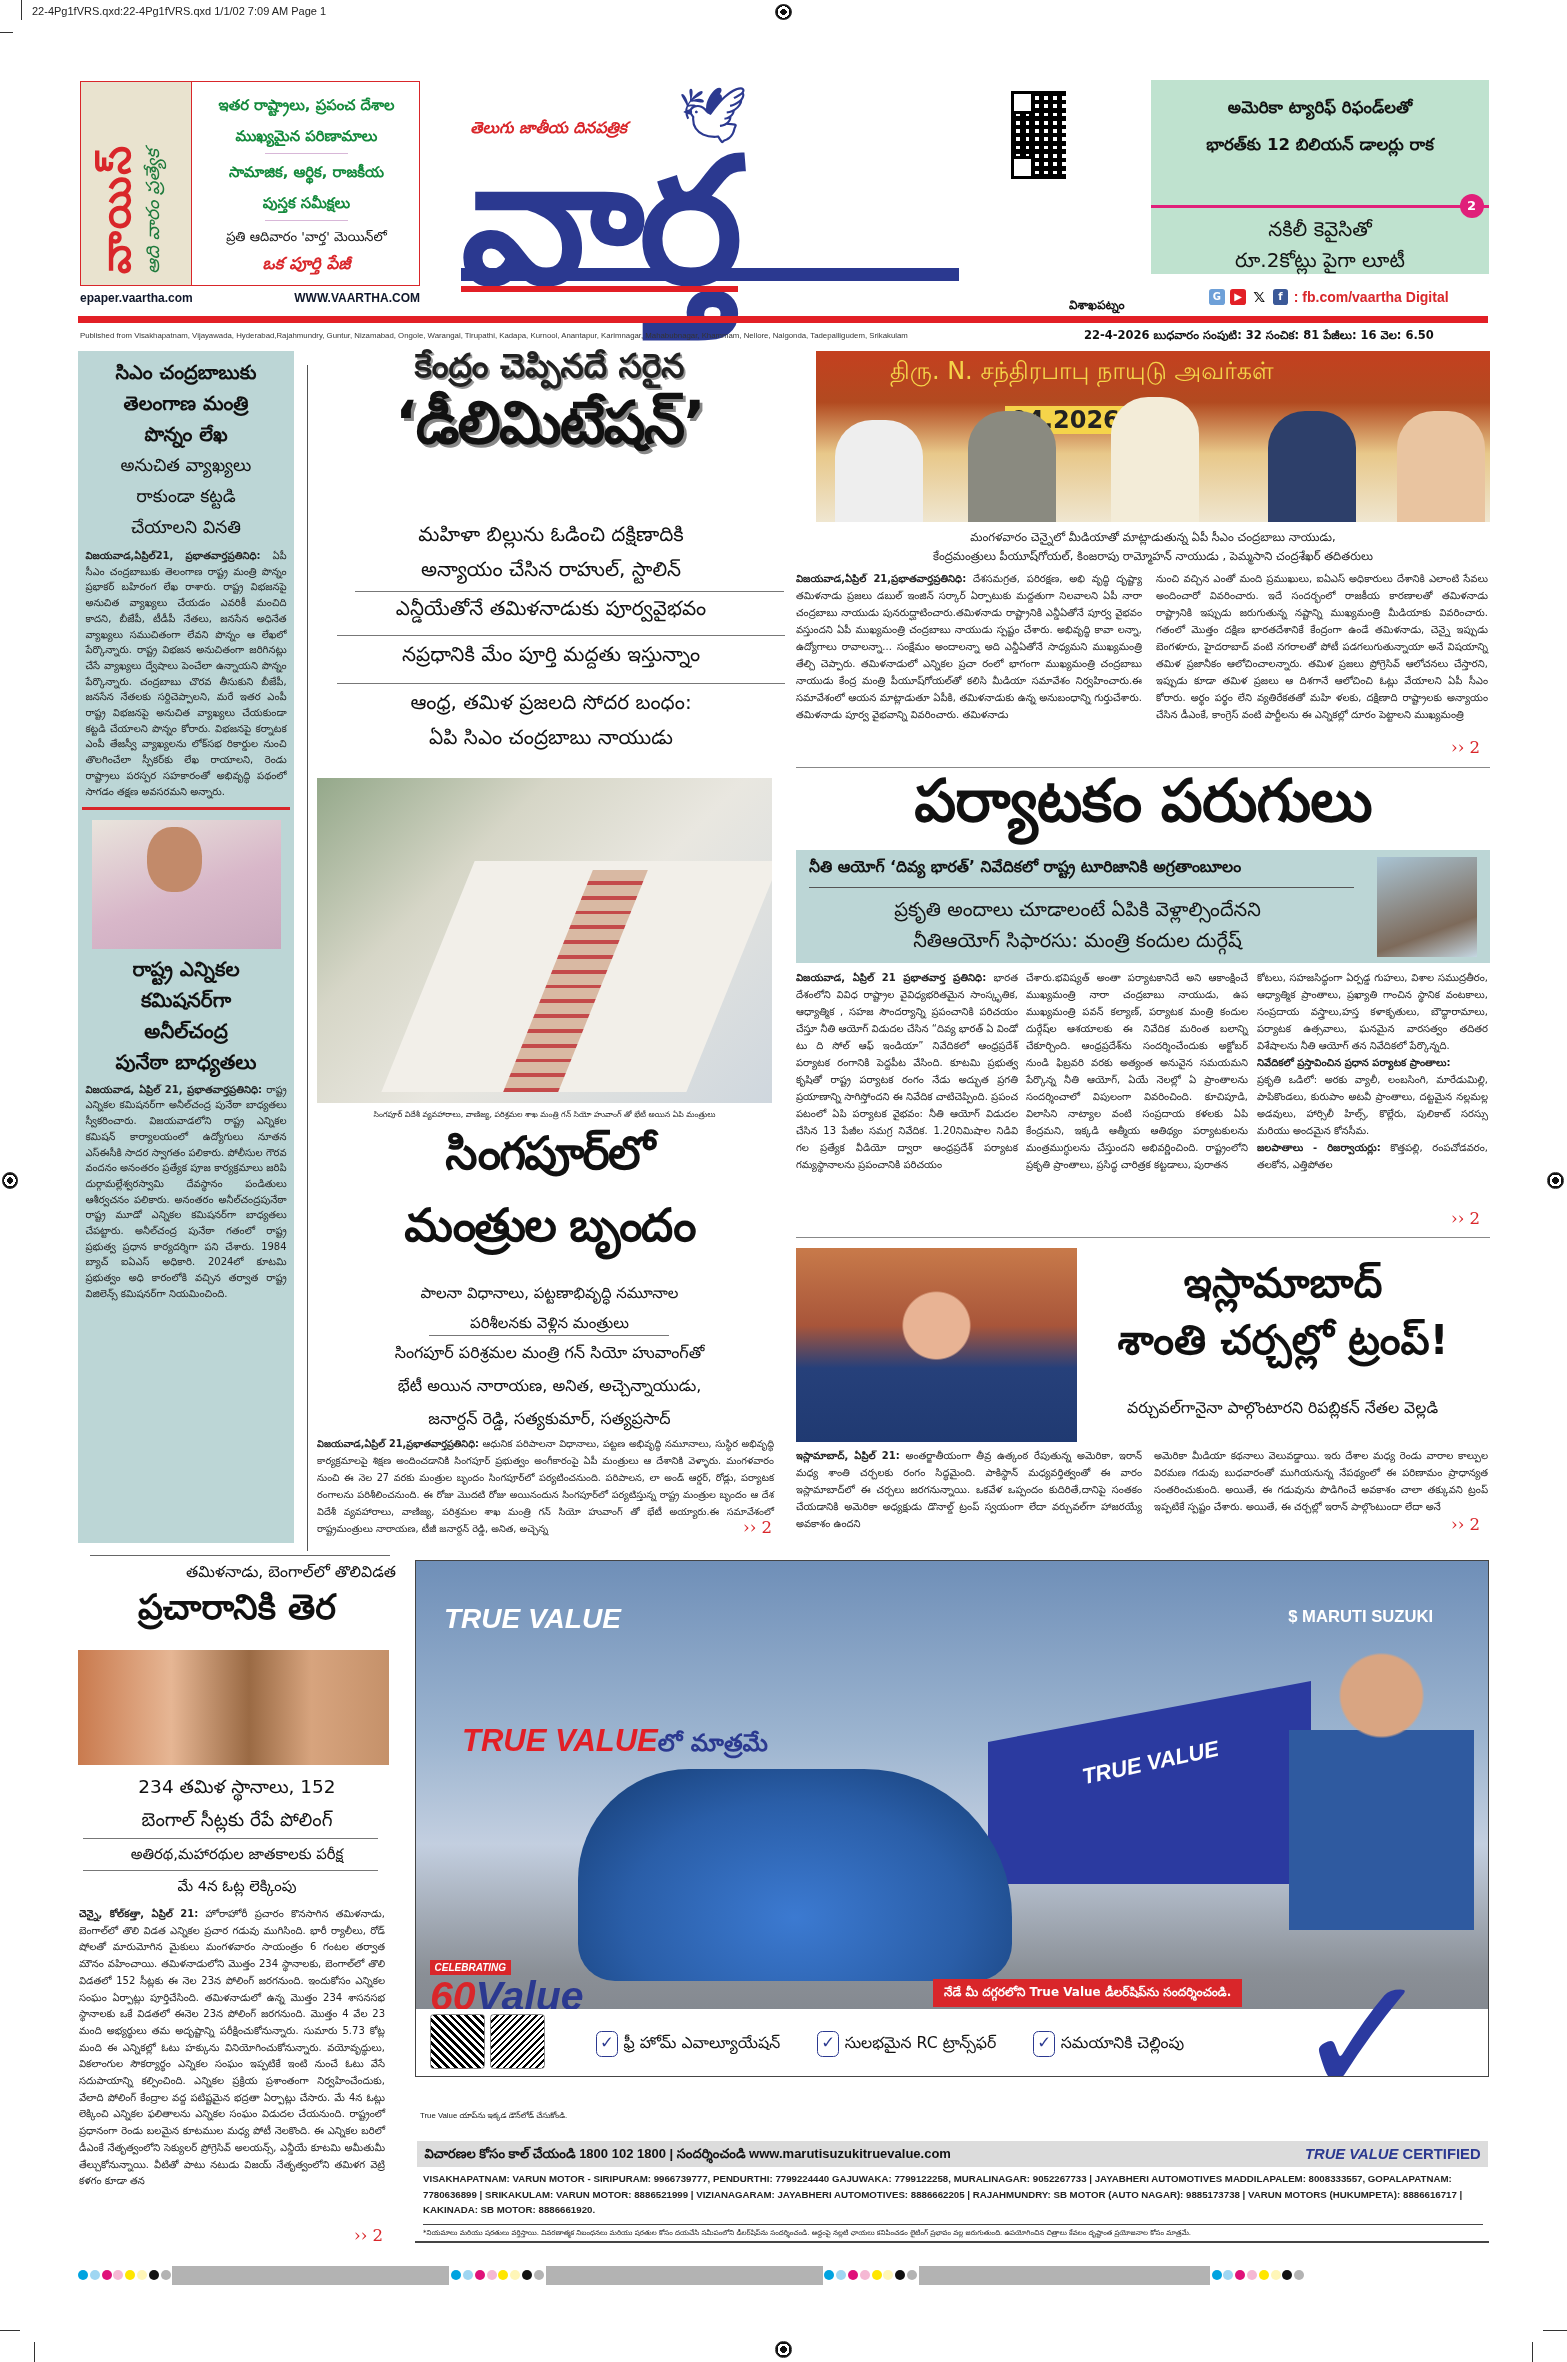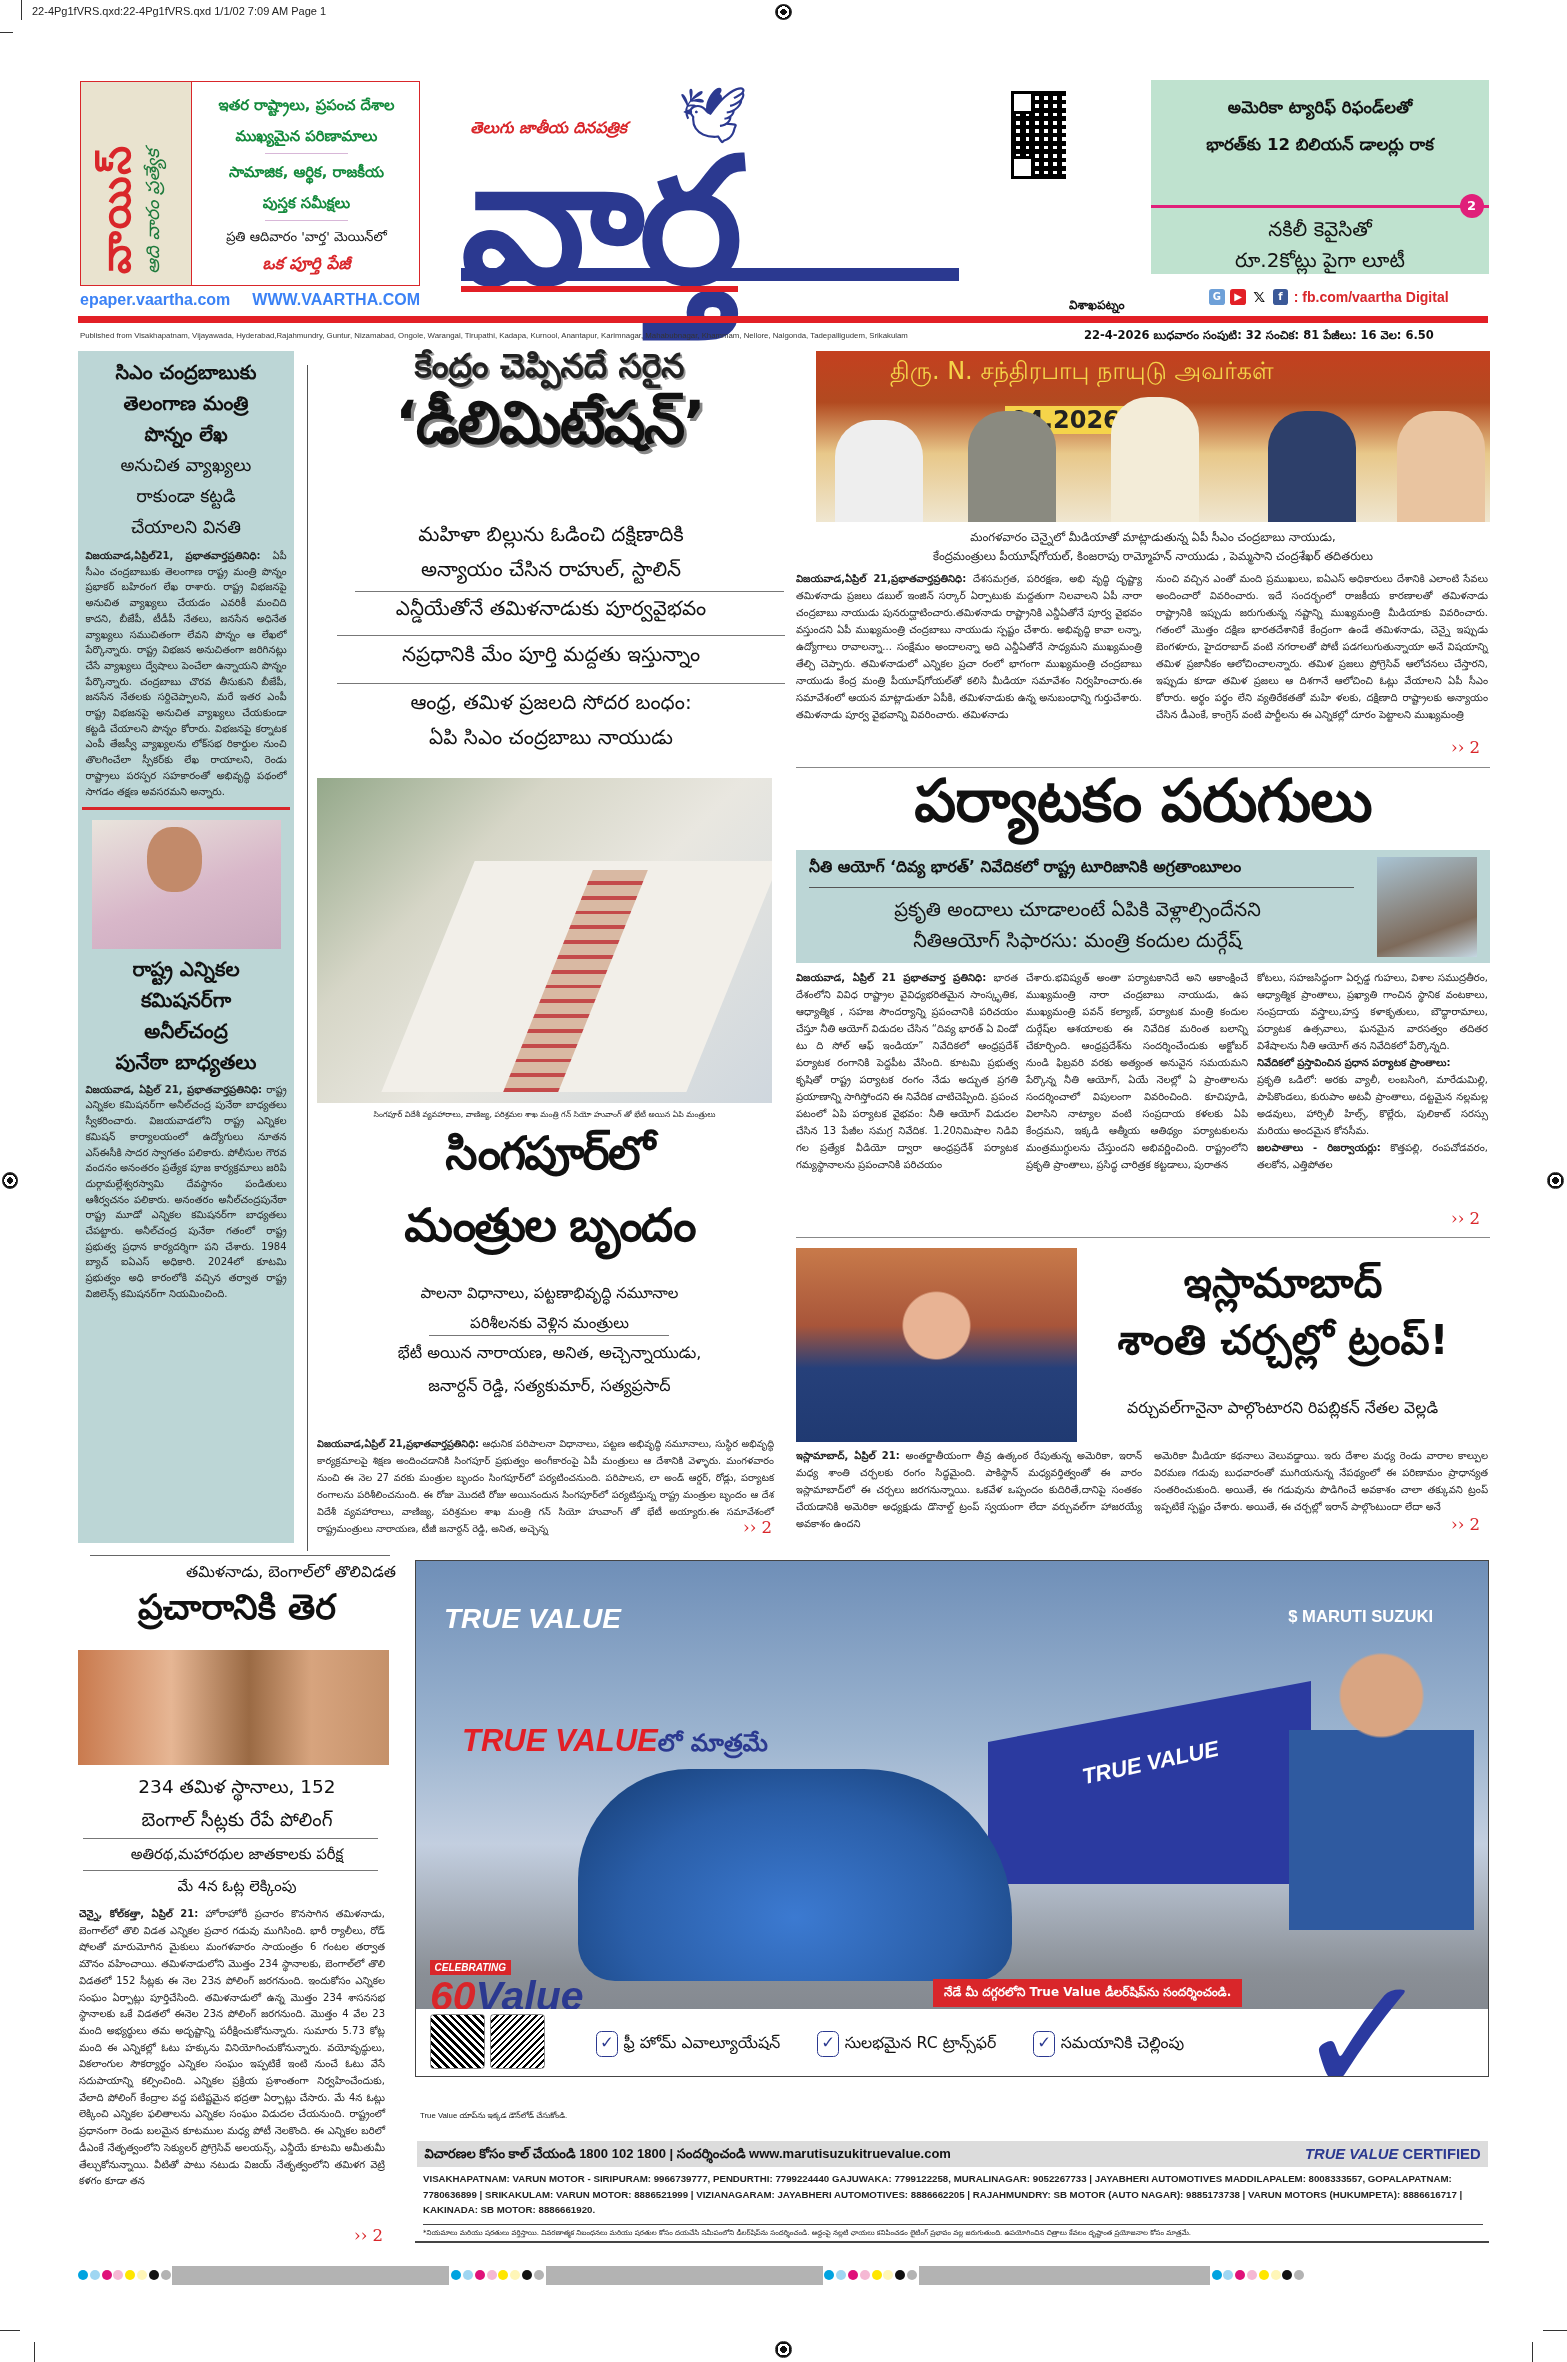--- a/index.html
+++ b/index.html
@@ -12,21 +12,21 @@
   
   .promo { left: 80px; top: 81px; width: 340px; height: 205px; border: 1.8px solid #d9262a; background: #fff; }
   .promo-side { position: absolute; left: 0; top: 0; width: 111px; height: 100%; background: #e9e3cf; border-right: 1.8px solid #d9262a; overflow: hidden; }
   .promo-side .vert1 { position: absolute; left: 7.4px; top: 7.4px; writing-mode: vertical-rl; transform: rotate(180deg); font-size: 41px; font-weight: bold; color: #d9262a; letter-spacing: 1.8px; height: 185px; }
   .promo-side .vert2 { position: absolute; left: 59px; top: 7.4px; writing-mode: vertical-rl; transform: rotate(180deg); font-size: 18.5px; font-style: italic; color: #1e7a3c; height: 185px; }
   .promo-body { position: absolute; left: 113px; top: 0; right: 0; bottom: 0; text-align: center; padding-top: 7.4px; }
   .promo-body .g { color: #148a3c; font-weight: bold; font-size: 14.8px; line-height: 31px; }
   .promo-body hr { border: 0; border-top: 1.8px solid #d8b7d8; width: 83px; margin: 1.8px auto; }
   .promo-body .dk { color: #111; font-size: 13px; line-height: 28px; }
   .promo-body .red { color: #d9262a; font-weight: bold; font-style: italic; font-size: 16.6px; line-height: 26px; }
-  .promo-links { left: 80px; top: 291px; width: 340px; display: flex; justify-content: space-between; font-family: "Liberation Sans", sans-serif; font-weight: bold; color: #3b82f6; font-size: 16px; }
+  .promo-links { left: 80px; top: 291px; width: 340px; display: flex; justify-content: space-between; font-family: "Liberation Sans", sans-serif; font-weight: bold; color: #0f172a; font-size: 12px; }
 
   .masthead { left: 461px; top: 83px; width: 498px; height: 222px; }
   .tagline { position: absolute; left: 9.2px; top: 35px; color: #d9262a; font-size: 15.7px; font-style: italic; font-weight: bold; }
   .logo { position: absolute; left: 0; top: 51px; font-size: 175px; font-weight: bold; color: #2b3990; line-height: 1; letter-spacing: -5.5px; font-family: "DejaVu Sans", sans-serif; }
   .dove { position: absolute; left: 217px; top: 0; font-size: 55px; color: #2b3990; }
   .logo-bar-blue { position: absolute; left: 0; top: 185px; width: 498px; height: 13px; background: #2b3990; }
   .logo-bar-red { position: absolute; left: 0; top: 203px; width: 277px; height: 5.5px; background: #e21f26; }
 
   .qr { left: 1011px; top: 91px; width: 55px; height: 88px; background:
     repeating-linear-gradient(90deg, #000 0 5.5px, #fff 5.5px 9.2px),
@@ -295,20 +295,21 @@
 <div class="abs sing-head">
   <div>సింగపూర్‌లో</div>
   <div>మంత్రుల బృందం</div>
 </div>
 <div class="abs deck" style="left:314px;top:1278px;width:471px;font-size:15px;line-height:30px">
   <div>పాలనా విధానాలు, పట్టణాభివృద్ధి నమూనాల</div>
   <div style="text-decoration:none">పరిశీలనకు వెళ్లిన మంత్రులు</div>
 </div>
 <div class="abs hr" style="left:429px;top:1335px;width:240px"></div>
 <div class="abs deck" style="left:314px;top:1336px;width:471px;font-size:16px;line-height:33px">
+  <div>సింగపూర్ పరిశ్రమల మంత్రి గన్ సియో హువాంగ్‌తో</div>
   <div>భేటీ అయిన నారాయణ, అనిత, అచ్చెన్నాయుడు,</div>
   <div>జనార్దన్ రెడ్డి, సత్యకుమార్, సత్యప్రసాద్</div>
 </div>
 <div class="abs col-text" style="left:317px;top:1435px;width:457px;font-size:9.7px">
   <span class="dl">విజయవాడ,ఏప్రిల్ 21,ప్రభాతవార్తప్రతినిధి:</span>
   <span>ఆధునిక పరిపాలనా విధానాలు, పట్టణ అభివృద్ధి నమూనాలు, సుస్థిర అభివృద్ధి కార్యక్రమాలపై శిక్షణ అందించడానికి సింగపూర్ ప్రభుత్వం అంగీకారంపై ఏపీ మంత్రులు ఆ దేశానికి వెళ్ళారు. మంగళవారం నుంచి ఈ నెల 27 వరకు మంత్రుల బృందం సింగపూర్‌లో పర్యటించనుంది. పరిపాలన, లా అండ్ ఆర్డర్, రోడ్లు, పర్యాటక రంగాలను పరిశీలించనుంది. ఈ రోజు మొదటి రోజు అయినందున సింగపూర్‌లో పర్యటిస్తున్న రాష్ట్ర మంత్రుల బృందం ఆ దేశ విదేశీ వ్యవహారాలు, వాణిజ్య, పరిశ్రమల శాఖ మంత్రి గన్ సియో హువాంగ్ తో భేటీ అయ్యారు.ఈ సమావేశంలో రాష్ట్రమంత్రులు నారాయణ, టీజీ జనార్దన్ రెడ్డి, అనిత, అచ్చెన్న</span>
 </div>
 <div class="abs more" style="left:743px;top:1518px">›› 2</div>
 
 <div class="abs trump-photo"></div>

